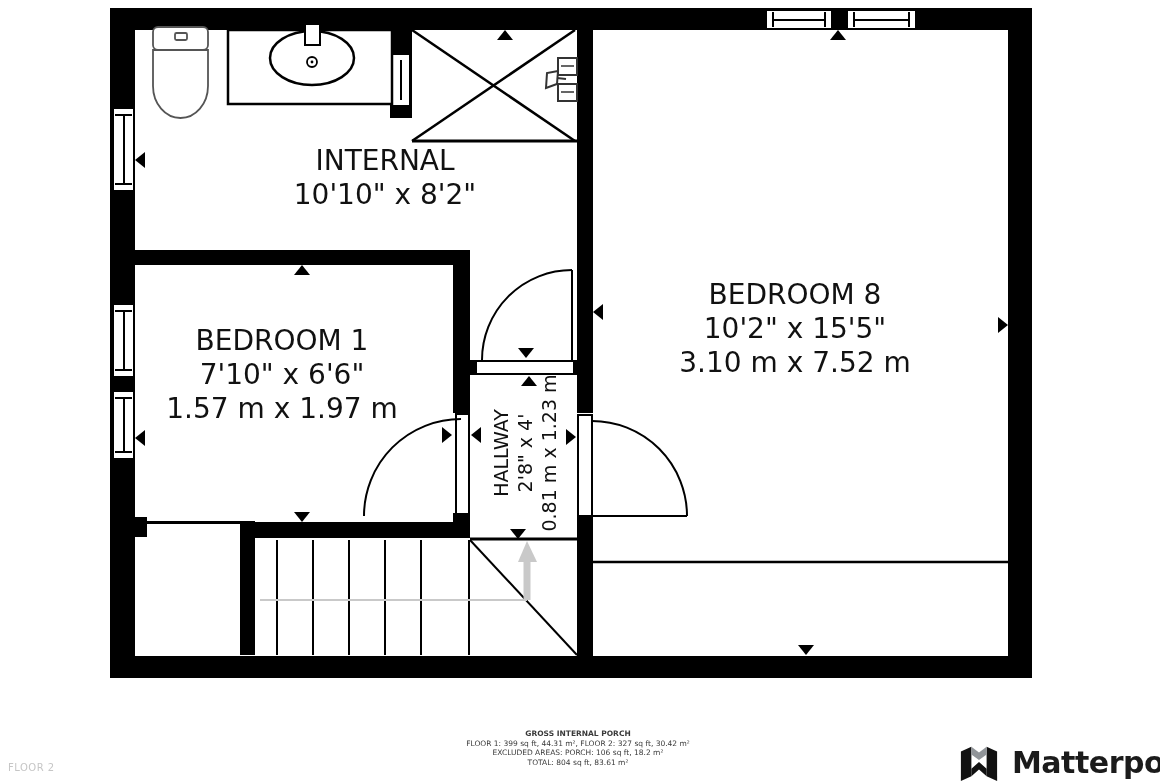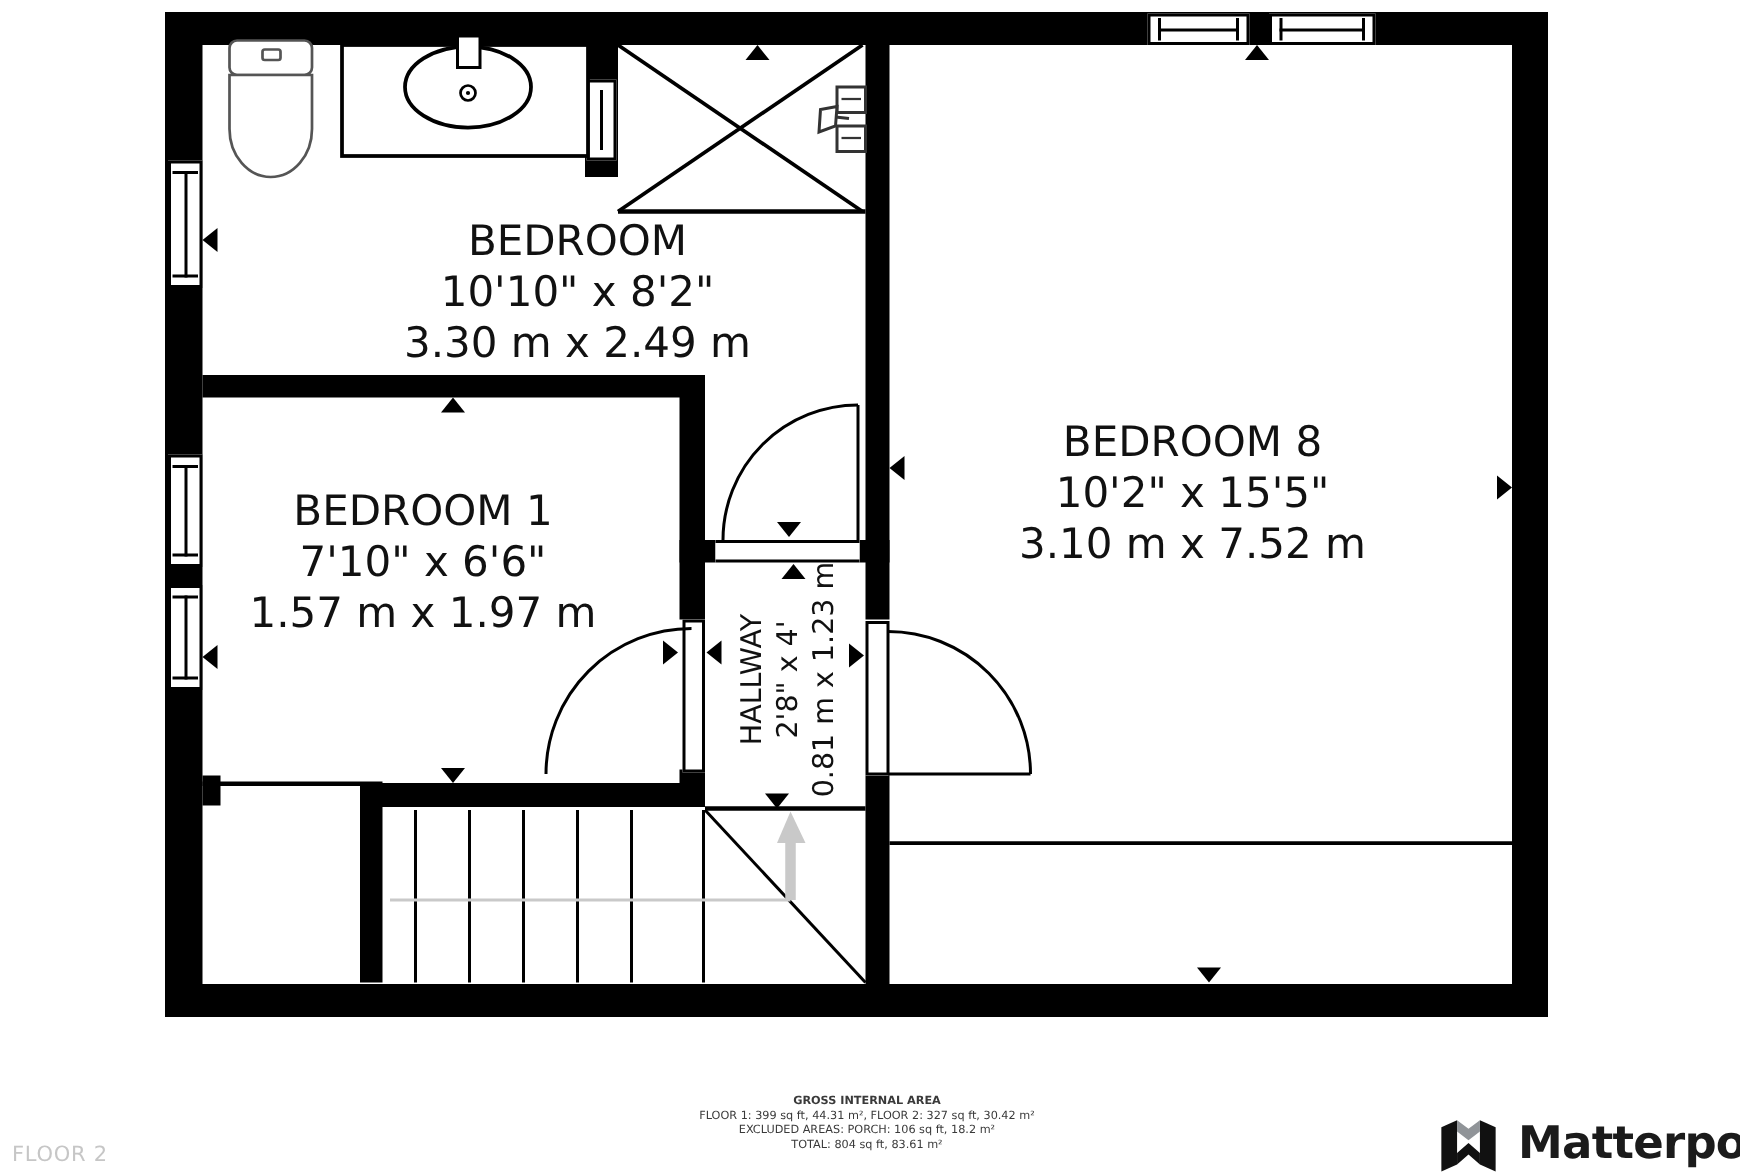--- a/index.html
+++ b/index.html
@@ -18,21 +18,21 @@
   .gap-h{position:absolute;background:#fff;border-top:2px solid #000;border-bottom:2px solid #000;box-sizing:border-box;}
   .tri{position:absolute;width:0;height:0;}
   .tri.up{border-left:8px solid transparent;border-right:8px solid transparent;border-bottom:10px solid #000;}
   .tri.down{border-left:8px solid transparent;border-right:8px solid transparent;border-top:10px solid #000;}
   .tri.left{border-top:8px solid transparent;border-bottom:8px solid transparent;border-right:10px solid #000;}
   .tri.right{border-top:8px solid transparent;border-bottom:8px solid transparent;border-left:10px solid #000;}
   .room-label{position:absolute;text-align:center;font-size:28px;line-height:34px;color:#111;white-space:nowrap;}
   .hall-label{position:absolute;left:441px;top:416px;width:170px;height:74px;transform:rotate(-90deg);
               text-align:center;font-size:19px;line-height:24px;color:#111;white-space:nowrap;}
   svg.overlay{position:absolute;left:0;top:0;pointer-events:none;}
-  #floor-tag{position:absolute;left:8px;top:762px;font-size:14px;color:#c6c6c6;letter-spacing:.5px;}
+  #floor-tag{position:absolute;left:8px;top:762px;font-size:10px;color:#c6c6c6;letter-spacing:.5px;}
   #area-summary{position:absolute;left:378px;top:729px;width:400px;text-align:center;font-size:7.5px;
                 line-height:9.6px;color:#3a3a3a;}
   #area-summary .t{font-weight:bold;}
   #area-summary .muted{color:#b8b8b8;}
   #brand{position:absolute;left:952px;top:742px;display:flex;align-items:center;}
   #brand .mark{width:54px;height:40px;}
   #brand .word{font-size:30px;font-weight:bold;color:#1b1b1b;letter-spacing:-0.5px;margin-left:6px;}
 </style>
 </head>
 <body>
@@ -166,44 +166,43 @@
   <div class="tri left" style="left:471px;top:427px;"></div>
   <div class="tri up" style="left:521px;top:376px;"></div>
   <div class="tri down" style="left:518px;top:348px;"></div>
   <div class="tri right" style="left:566px;top:429px;"></div>
   <div class="tri down" style="left:510px;top:529px;"></div>
   <div class="tri left" style="left:593px;top:304px;"></div>
   <div class="tri right" style="left:998px;top:317px;"></div>
   <div class="tri down" style="left:798px;top:645px;"></div>
 
   <div class="room-label" style="left:235px;top:144px;width:300px;">
-    <div>BEDROOM</div>
+    <div>INTERNAL</div>
     <div>10'10" x 8'2"</div>
-    <div>3.30 m x 2.49 m</div>
   </div>
   <div class="room-label" style="left:132px;top:324px;width:300px;">
     <div>BEDROOM 1</div>
     <div>7'10" x 6'6"</div>
     <div>1.57 m x 1.97 m</div>
   </div>
   <div class="room-label" style="left:645px;top:278px;width:300px;">
     <div>BEDROOM 8</div>
     <div>10'2" x 15'5"</div>
     <div>3.10 m x 7.52 m</div>
   </div>
   <div class="hall-label">
     <div>HALLWAY</div>
     <div>2'8" x 4'</div>
     <div>0.81 m x 1.23 m</div>
   </div>
 
   <div id="floor-tag">FLOOR 2</div>
 
   <div id="area-summary">
-    <div class="t">GROSS INTERNAL AREA</div>
+    <div class="t">GROSS INTERNAL PORCH</div>
     <div>FLOOR 1: 399 sq ft, 44.31 m², FLOOR 2: 327 sq ft, 30.42 m²</div>
     <div>EXCLUDED AREAS: PORCH: 106 sq ft, 18.2 m²</div>
     <div>TOTAL: 804 sq ft, 83.61 m²</div>
   </div>
 
   <div id="brand">
     <svg class="mark" viewBox="0 0 54 42">
       <polygon points="8,10 19,5 19,36 8,41" fill="#111"></polygon>
       <polygon points="35,5 46,10 46,41 35,36" fill="#111"></polygon>
       <polygon points="19,5 27,11 35,5 35,13 27,19 19,13" fill="#909498"></polygon>

